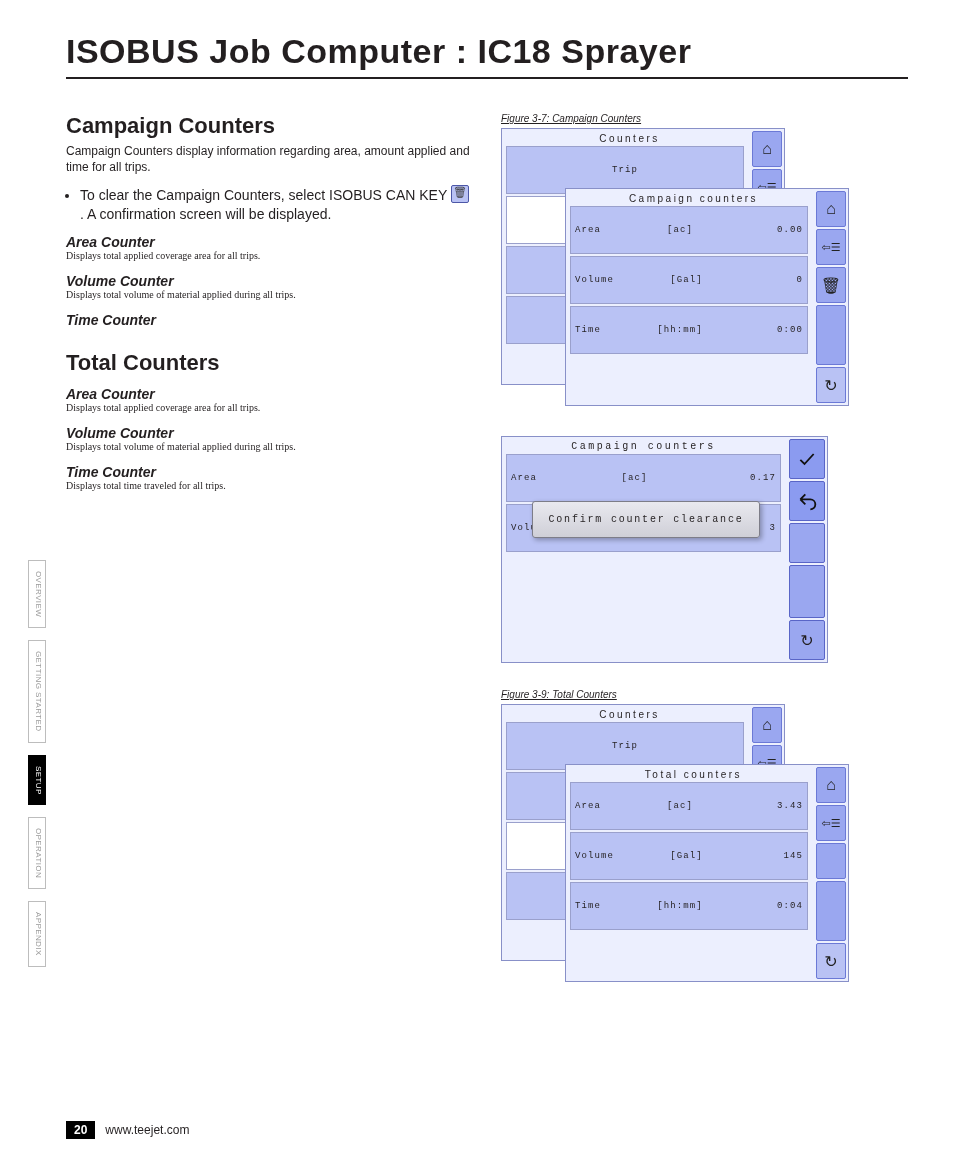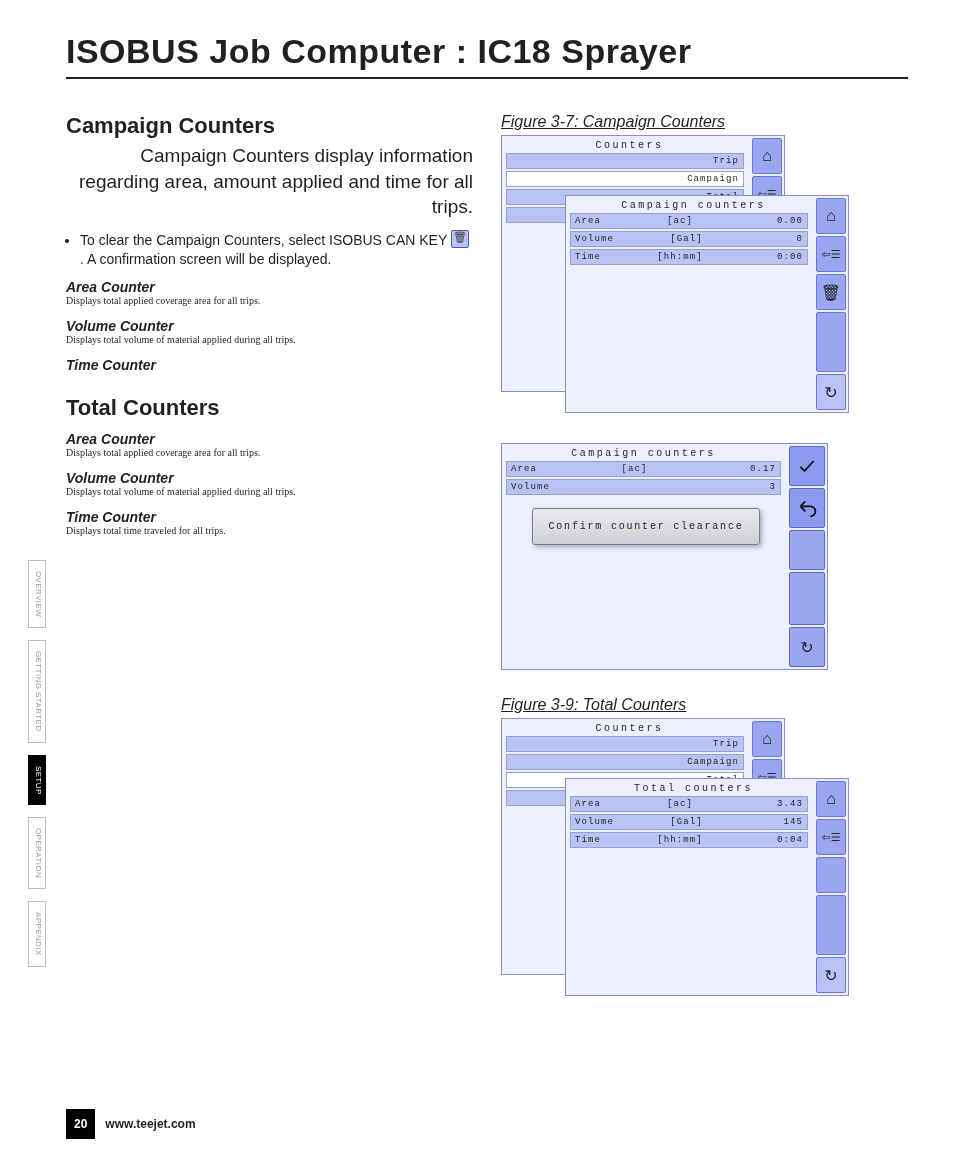--- a/index.html
+++ b/index.html
@@ -12,47 +12,47 @@
     --grey:#9e9e9e;
     --side:#d0d0d0;
   }
   html,body{margin:0;padding:0;background:#fff;color:var(--text);font-family:Helvetica,Arial,sans-serif;}
   .page{width:954px;height:1159px;position:relative;box-sizing:border-box;padding:32px 46px 20px 66px;border-radius:6px;}
   .title{font-family:Impact,"Arial Black",sans-serif;font-size:34px;letter-spacing:.5px;margin:0 0 6px 0;}
   .rule{border:none;border-top:2px solid #231f20;margin:0 0 34px 0;}
   .cols{display:flex;gap:28px;}
   .col{flex:1;min-width:0;}
   .h2{font-family:Arial,Helvetica,sans-serif;font-weight:700;font-size:22px;margin:0 0 4px 0;}
-  .p{font-size:19px;line-height:1.35;margin:0 0 10px 0;text-align:right;}
+  .p{font-size:12px;line-height:1.35;margin:0 0 10px 0;}
   ul.bul{margin:0 0 10px 14px;padding:0;font-size:14px;line-height:1.35;}
   ul.bul li{margin-left:0;}
   .subh{font-style:italic;font-weight:700;font-size:14px;margin:10px 0 0 0;}
   .subp{font-size:10px;margin:0 0 12px 0;font-family:Liberation Serif, serif;}
   .trash-inline{display:inline-block;width:16px;height:16px;vertical-align:-3px;background:var(--blue1);border:1px solid #4c57a7;border-radius:2px;position:relative;}
   .trash-inline::after{content:"🗑";font-size:11px;position:absolute;left:1px;top:-1px;color:#3a3a3a;}
-  .cap{font-style:italic;font-size:16px;text-decoration:underline;margin:0 0 4px 0;}
+  .cap{font-style:italic;font-size:10px;text-decoration:underline;margin:0 0 4px 0;}
 
   
   .sidetabs{position:absolute;left:28px;top:560px;list-style:none;margin:0;padding:0;}
   .sidetabs li{border:1px solid #bdbdbd;color:#9a9a9a;font-size:8px;letter-spacing:.05em;writing-mode:vertical-rl;padding:10px 2px;margin-bottom:12px;width:12px;text-align:center;}
   .sidetabs li.active{background:#000;color:#fff;border-color:#000;}
 
   
   .pagefoot{position:absolute;left:66px;bottom:20px;display:flex;align-items:center;gap:10px;}
-  .pnum{background:#000;color:#fff;font-weight:700;font-size:12px;padding:8px 8px;}
-  .url{font-weight:700;font-size:12px;}
+  .pnum{background:#000;color:#fff;font-weight:700;font-size:12px;padding:2px 8px;}
+  .url{font-weight:400;font-size:12px;}
 
   
   .fig{position:relative;margin-bottom:28px;}
   .combo{position:relative;width:360px;height:280px;}
   .panel{position:absolute;background:var(--blue0);border:1px solid #8890c8;}
   .panel.p-back{left:0;top:0;width:282px;height:255px;}
   .panel.p-front{left:64px;top:60px;width:282px;height:216px;}
-  .panel-title{font-family:Liberation Mono, monospace;font-size:10px;letter-spacing:.25em;text-align:center;margin:4px 0 2px 0;padding-left:9px;}
-  .row{font-family:"Courier New",monospace;font-size:9px;letter-spacing:.12em;display:flex;justify-content:flex-end;border:1px solid #9aa0cc;background:var(--blue1);margin:2px 4px;padding:0 4px;height:14px;align-items:center;}
+  .panel-title{font-family:Liberation Sans, sans-serif;font-size:10px;letter-spacing:.25em;text-align:center;margin:4px 0 2px 0;padding-left:9px;}
+  .row{font-family:"Courier New",monospace;font-size:9px;letter-spacing:.12em;display:flex;justify-content:center;border:1px solid #9aa0cc;background:var(--blue1);margin:2px 4px;padding:16px 4px;height:14px;align-items:center;}
   .row.sel{background:#fff;}
   .row .mid{flex:1;text-align:center;}
   .row .val{min-width:44px;text-align:right;}
   .sidebar{position:absolute;right:0;top:0;bottom:0;width:34px;display:flex;flex-direction:column;gap:2px;padding:2px;box-sizing:border-box;}
   .btn{flex:0 0 34px;height:34px;background:var(--blue2);border:1px solid #6b79d6;border-radius:2px;display:flex;align-items:center;justify-content:center;font-size:16px;color:#222;}
   .btn.empty{background:var(--blue2);}
   .btn.pale{background:var(--blue1);}
   .panel .body{position:absolute;left:0;right:36px;top:0;bottom:0;}
   .panel .sidebar{right:0;}
 

